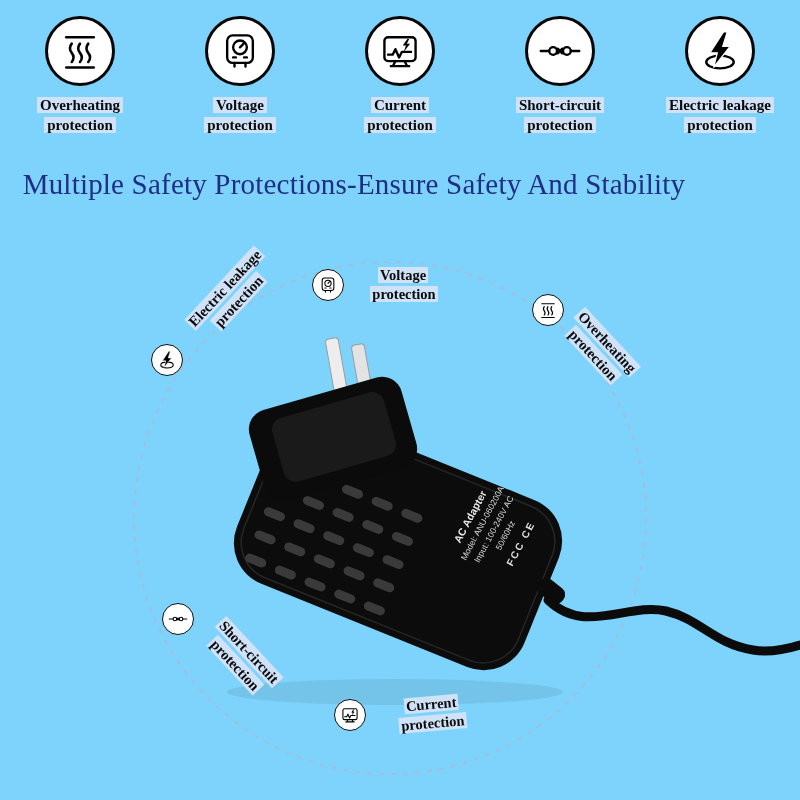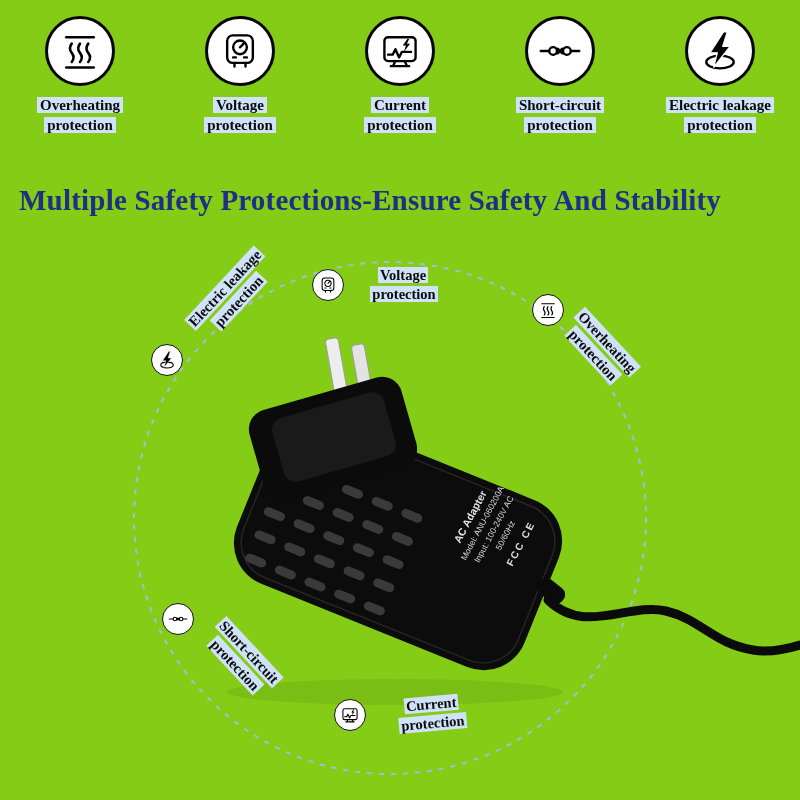--- a/index.html
+++ b/index.html
@@ -1,33 +1,33 @@
 <!DOCTYPE html>
 <html style="--title-navy: #202e85; --label-chip-blue: #cfe2f7; --ring-blue: #a3bedd;"><head>
 <meta charset="utf-8">
 <style>
   html,body{margin:0;padding:0;background:#fff;}
-  .page{position:relative;width:800px;height:800px;background:#84cc16;overflow:hidden;
+  .page{position:relative;width:800px;height:800px;background:#7dd3fc;overflow:hidden;
         font-family:"Liberation Serif",serif;color:#0a0a0a;}
 
   
   .features-row{position:absolute;top:16px;left:0;width:800px;display:flex;}
   .feature{width:160px;display:flex;flex-direction:column;align-items:center;}
   .feature-circle{width:70px;height:70px;border:3.2px solid #060606;border-radius:50%;
         background:#fff;display:flex;align-items:center;justify-content:center;box-sizing:border-box;}
   .feature-circle svg{width:44px;height:44px;}
   .feature-label{margin-top:9px;text-align:center;font-weight:700;font-size:15px;
         line-height:1.34;width:112px;}
   .feature:nth-child(5) .feature-label{width:140px;}
   .feature-label span{background:var(--label-chip-blue,#cfe2f7);padding:0 3px;
         -webkit-box-decoration-break:clone;box-decoration-break:clone;}
 
   
-  .title{position:absolute;top:168px;left:0;width:708px;margin:16px;text-align:center;
-        font-size:29px;font-weight:700;color:var(--title-navy,#202e85);letter-spacing:.2px;}
+  .title{position:absolute;top:168px;left:0;width:708px;margin:0;text-align:center;
+        font-size:29px;font-weight:400;color:var(--title-navy,#202e85);letter-spacing:.2px;}
 
   
   .scene{position:absolute;left:0;top:0;}
   .ring{fill:none;stroke:var(--ring-blue,#a3bedd);stroke-width:2;stroke-dasharray:5 7;}
 
   .adl{font-family:"Liberation Sans",sans-serif;font-size:8.5px;fill:#d8d8d8;}
   .adl-title{font-size:10.5px;font-weight:bold;fill:#e8e8e8;}
   .adl-marks{font-size:10px;font-weight:bold;letter-spacing:2px;fill:#e2e2e2;}
 
   

